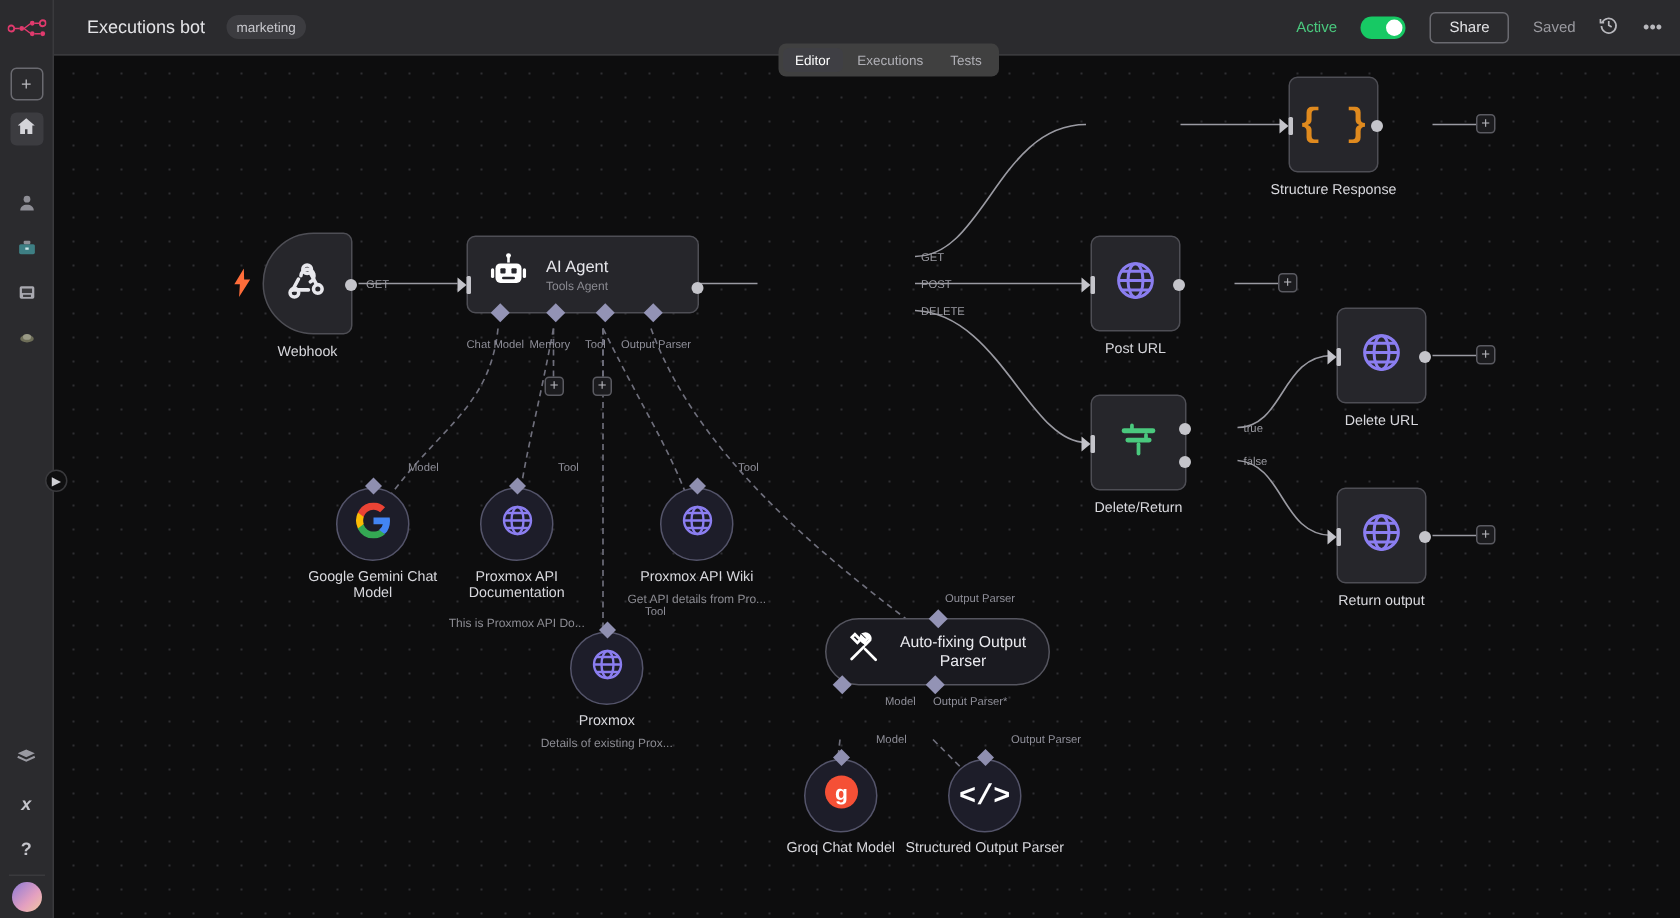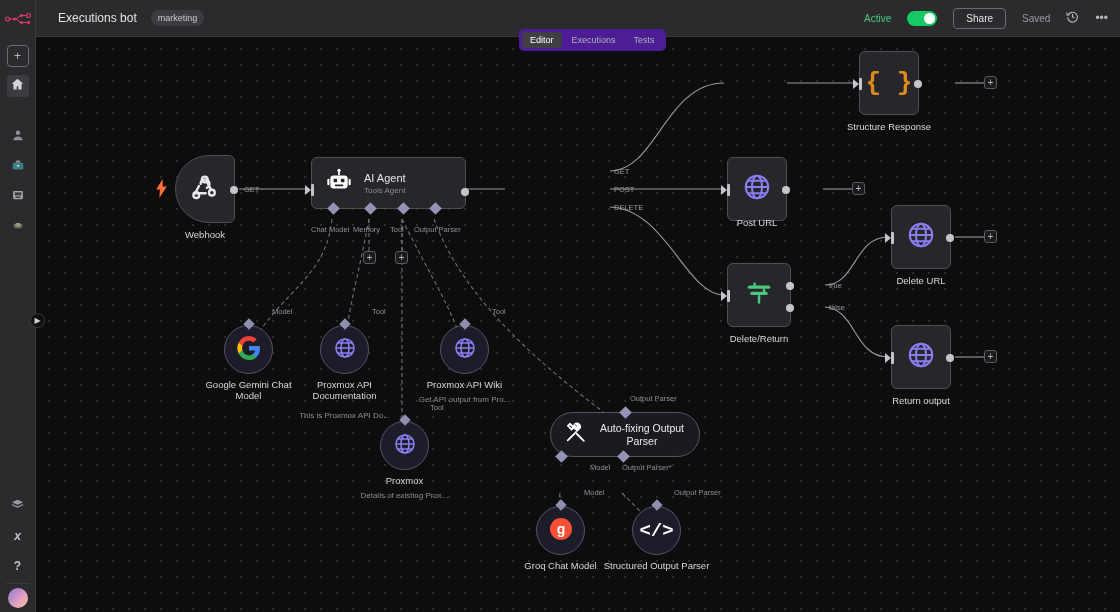--- a/index.html
+++ b/index.html
@@ -78,21 +78,21 @@
     padding: 4px 12px; border-radius: 4px; background: transparent; cursor: pointer;
     font-family: "Liberation Sans", sans-serif;
   }
   #saved-label { color: #9a9aa0; font-size: 10px; }
   .tb-icon { color: #b8b8bd; font-size: 12px; cursor: pointer; }
 
   
   #tabpill {
     position: absolute; left: 519px; top: 29px;
     display: flex; gap: 2px;
-    background: #4c1d95; border-radius: 5px; padding: 3px;
+    background: #404040; border-radius: 5px; padding: 3px;
     z-index: 26;
   }
   .tab { font-size: 9px; color: #b0b0b6; padding: 3px 8px; border-radius: 4px; cursor: pointer; }
   .tab.sel { background: #3f3f44; color: #ffffff; }
 
   
   #canvas {
     position: absolute; left: 36px; top: 37px;
     width: 1084px; height: 575px;
     background-color: #0d0d0e;
@@ -412,21 +412,21 @@
           <svg width="30" height="30" viewBox="0 0 24 24" fill="none" stroke="#8b7ef0" stroke-width="1.6">
             <circle cx="12" cy="12" r="9"></circle>
               <ellipse cx="12" cy="12" rx="4" ry="9"></ellipse>
               <path d="M3 12h18M4.6 7h14.8M4.6 17h14.8"></path>
           </svg>
         </span>
         <div class="inarrow" style="left:-7px; top:27px;"></div>
         <div class="inbar" style="left:-1px; top:26px;"></div>
         <div class="port" style="right:-4px; top:28px;"></div>
       </div>
-      <div class="nlabel" style="top:60px;text-align:center;">Post URL</div>
+      <div class="nlabel" style="top:70px;text-align:center;">Post URL</div>
     </div>
     <div class="plusbtn" style="left:816px; top:145px;">+</div>
 
     <div class="node" style="left:691px; top:226px;">
       <div class="nbox" style="width:64px;height:64px;">
         <span>
           <svg width="30" height="30" viewBox="0 0 24 24" fill="#4ac97e">
             <rect x="3" y="6" width="18" height="2.6" rx="1.3"></rect>
             <rect x="5" y="11" width="14" height="2.6" rx="1.3"></rect>
             <rect x="11" y="13.5" width="2" height="7" rx="1"></rect>
@@ -516,21 +516,21 @@
         <span>
           <svg width="24" height="24" viewBox="0 0 24 24" fill="none" stroke="#8b7ef0" stroke-width="1.6">
             <circle cx="12" cy="12" r="9"></circle>
               <ellipse cx="12" cy="12" rx="4" ry="9"></ellipse>
               <path d="M3 12h18M4.6 7h14.8M4.6 17h14.8"></path>
           </svg>
         </span>
       </div>
       <div class="subport-label" style="left:52px; top:-18px;">Tool</div>
       <div class="nlabel" style="top:54px; width:120px; white-space:normal;">Proxmox API Wiki</div>
-      <div class="nlabel nsub" style="top:70px; width:140px;">Get API output from Pro...</div>
+      <div class="nlabel nsub" style="top:70px; width:140px;">Get API details from Pro...</div>
     </div>
 
     <div class="node" style="left:344px; top:384px;">
       <div class="rnode">
         <div class="diamond"></div>
         <span>
           <svg width="24" height="24" viewBox="0 0 24 24" fill="none" stroke="#8b7ef0" stroke-width="1.6">
             <circle cx="12" cy="12" r="9"></circle>
               <ellipse cx="12" cy="12" rx="4" ry="9"></ellipse>
               <path d="M3 12h18M4.6 7h14.8M4.6 17h14.8"></path>

